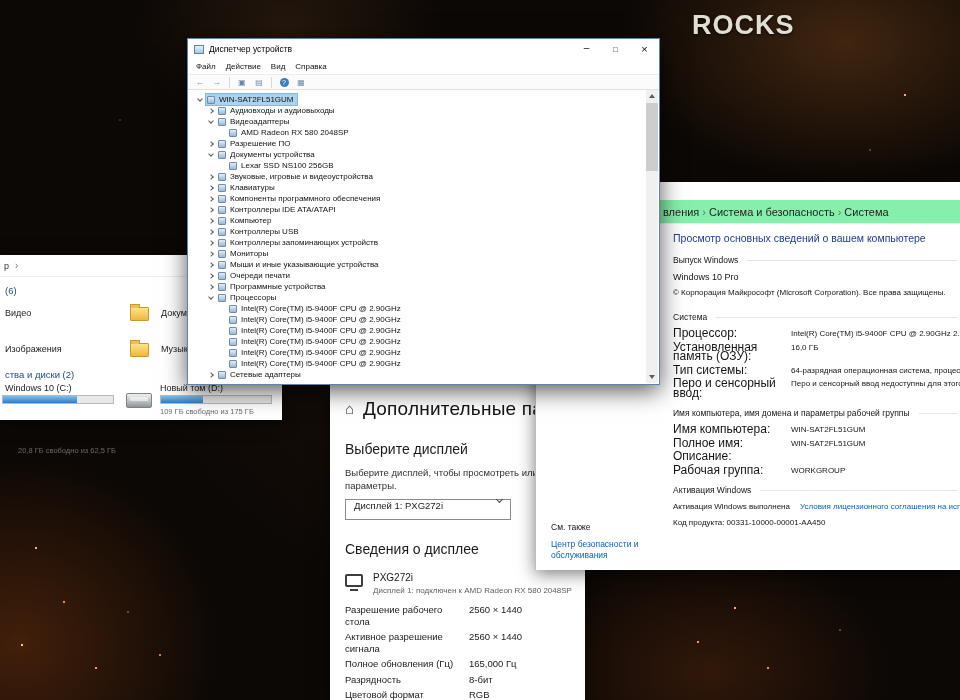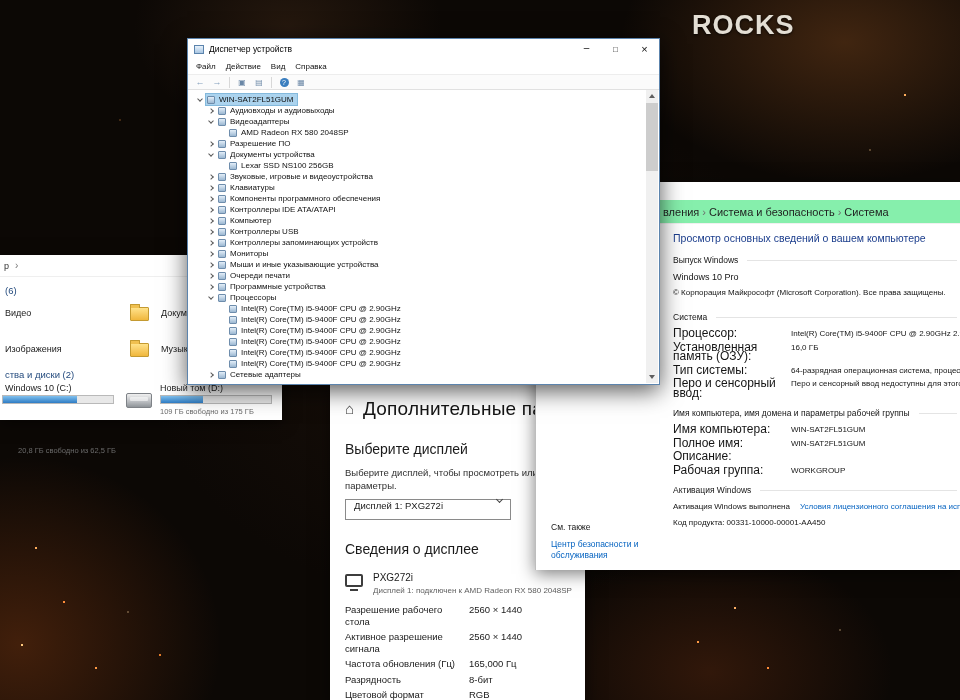--- a/index.html
+++ b/index.html
@@ -233,21 +233,21 @@
     <div id="ds-rows">
         <div class="ds-row">
           <span class="ds-label">Разрешение рабочего стола</span>
           <span class="ds-value">2560 × 1440</span>
         </div>
         <div class="ds-row">
           <span class="ds-label">Активное разрешение сигнала</span>
           <span class="ds-value">2560 × 1440</span>
         </div>
         <div class="ds-row">
-          <span class="ds-label">Частота обновления (Гц)</span>
+          <span class="ds-label">Полное обновления (Гц)</span>
           <span class="ds-value">165,000 Гц</span>
         </div>
         <div class="ds-row">
           <span class="ds-label">Разрядность</span>
           <span class="ds-value">8-бит</span>
         </div>
         <div class="ds-row">
           <span class="ds-label">Цветовой формат</span>
           <span class="ds-value">RGB</span>
         </div>

